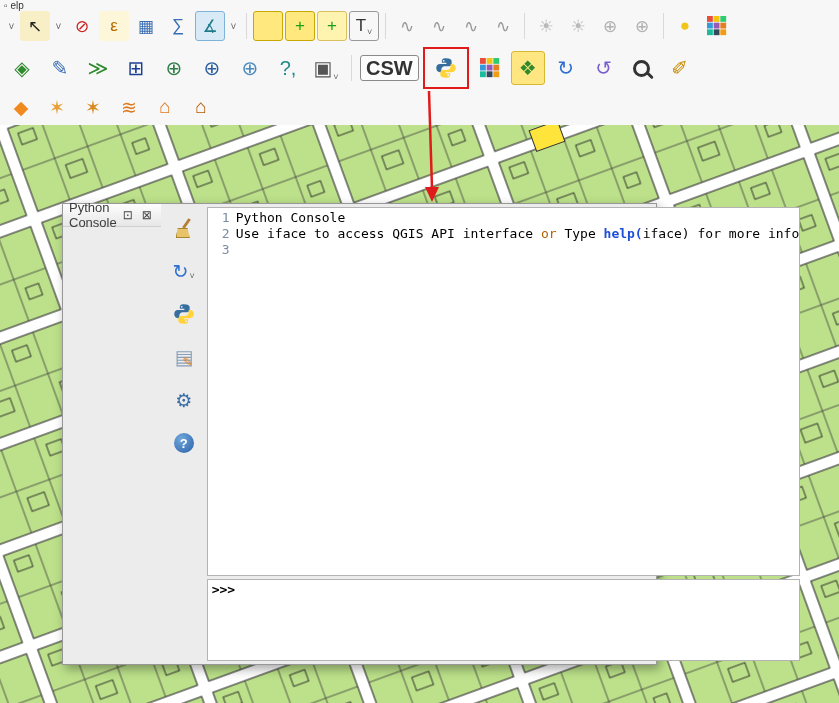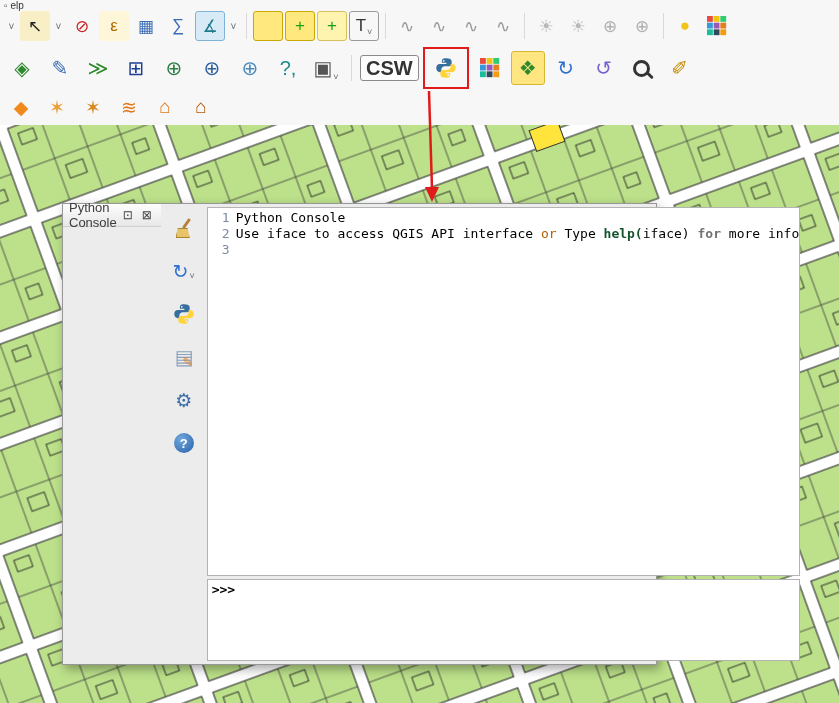--- a/index.html
+++ b/index.html
@@ -45,23 +45,23 @@
   .win-btn{width:16px;height:15px;display:flex;align-items:center;justify-content:center;font-size:12px;color:#444;margin-left:3px;}
   .console-body{flex:1;display:flex;padding:3px;gap:3px;min-height:0;}
   .console-sidebar{width:40px;flex:0 0 40px;display:flex;flex-direction:column;align-items:center;padding-top:8px;gap:17px;}
   .cs-btn{width:26px;height:26px;display:flex;align-items:center;justify-content:center;font-size:19px;color:#555;}
   .console-main{flex:1;display:flex;flex-direction:column;gap:3px;min-width:0;}
   .console-output{flex:1;background:#fff;border:1px solid #b3b3b3;font-family:"DejaVu Sans Mono",monospace;font-size:13px;line-height:16px;overflow:hidden;padding-top:2px;}
   .code-line{display:flex;white-space:pre;}
   .gutter{width:22px;flex:0 0 22px;text-align:right;padding-right:6px;color:#7b8ba0;}
   .code{color:#000;}
   .seg-plain{color:#000;}
-  .seg-bold{color:#14532d;font-weight:bold;}
+  .seg-bold{color:#1d4ed8;font-weight:bold;}
   .seg-kworange{color:#b05f00;font-weight:normal;}
-  .seg-kwgreen{color:#737373;font-weight:bold;}
+  .seg-kwgreen{color:#000000;font-weight:normal;}
   .console-input{height:82px;flex:0 0 82px;background:#fff;border:1px solid #b3b3b3;font-family:"DejaVu Sans Mono",monospace;font-size:13px;padding:2px 4px;box-sizing:border-box;}
   .prompt{font-weight:bold;color:#000;}
 </style>
 </head>
 <body>
 
 <div id="app">
 
   <div class="map">
     <svg width="839" height="578" viewBox="0 0 839 578">

